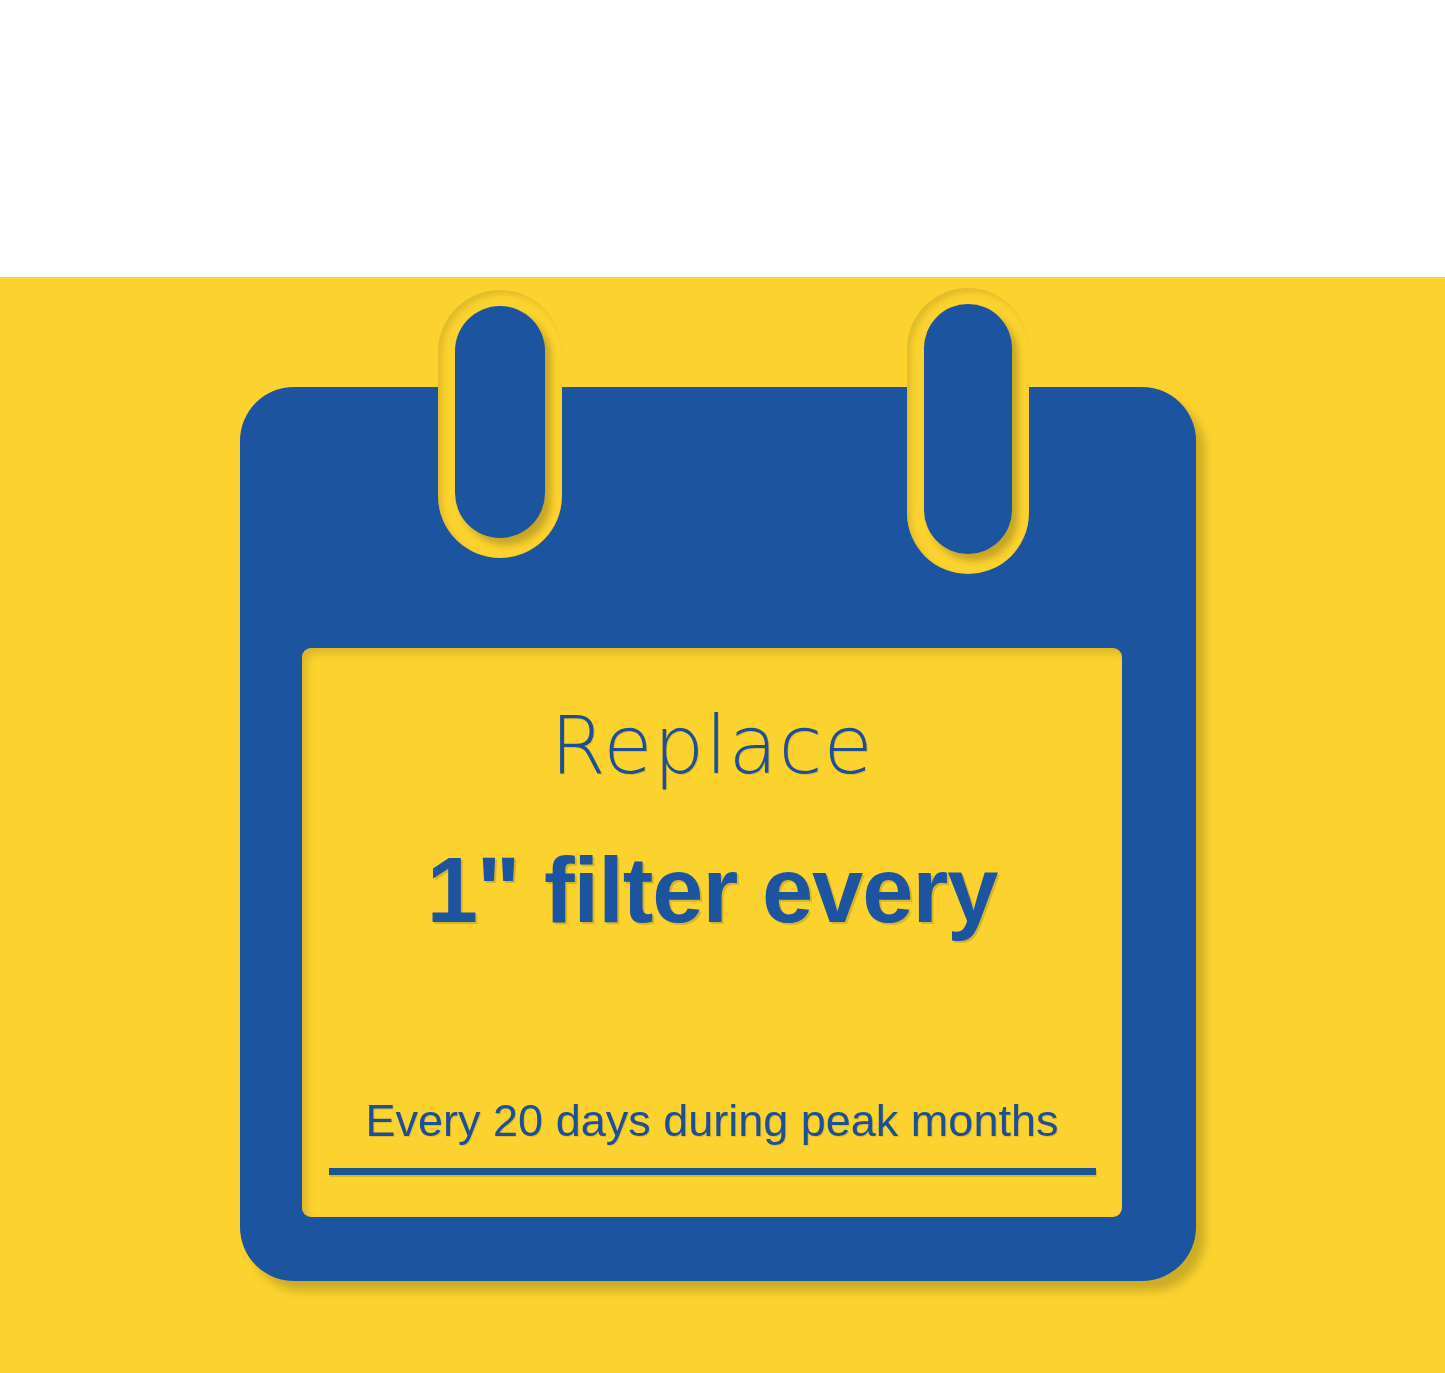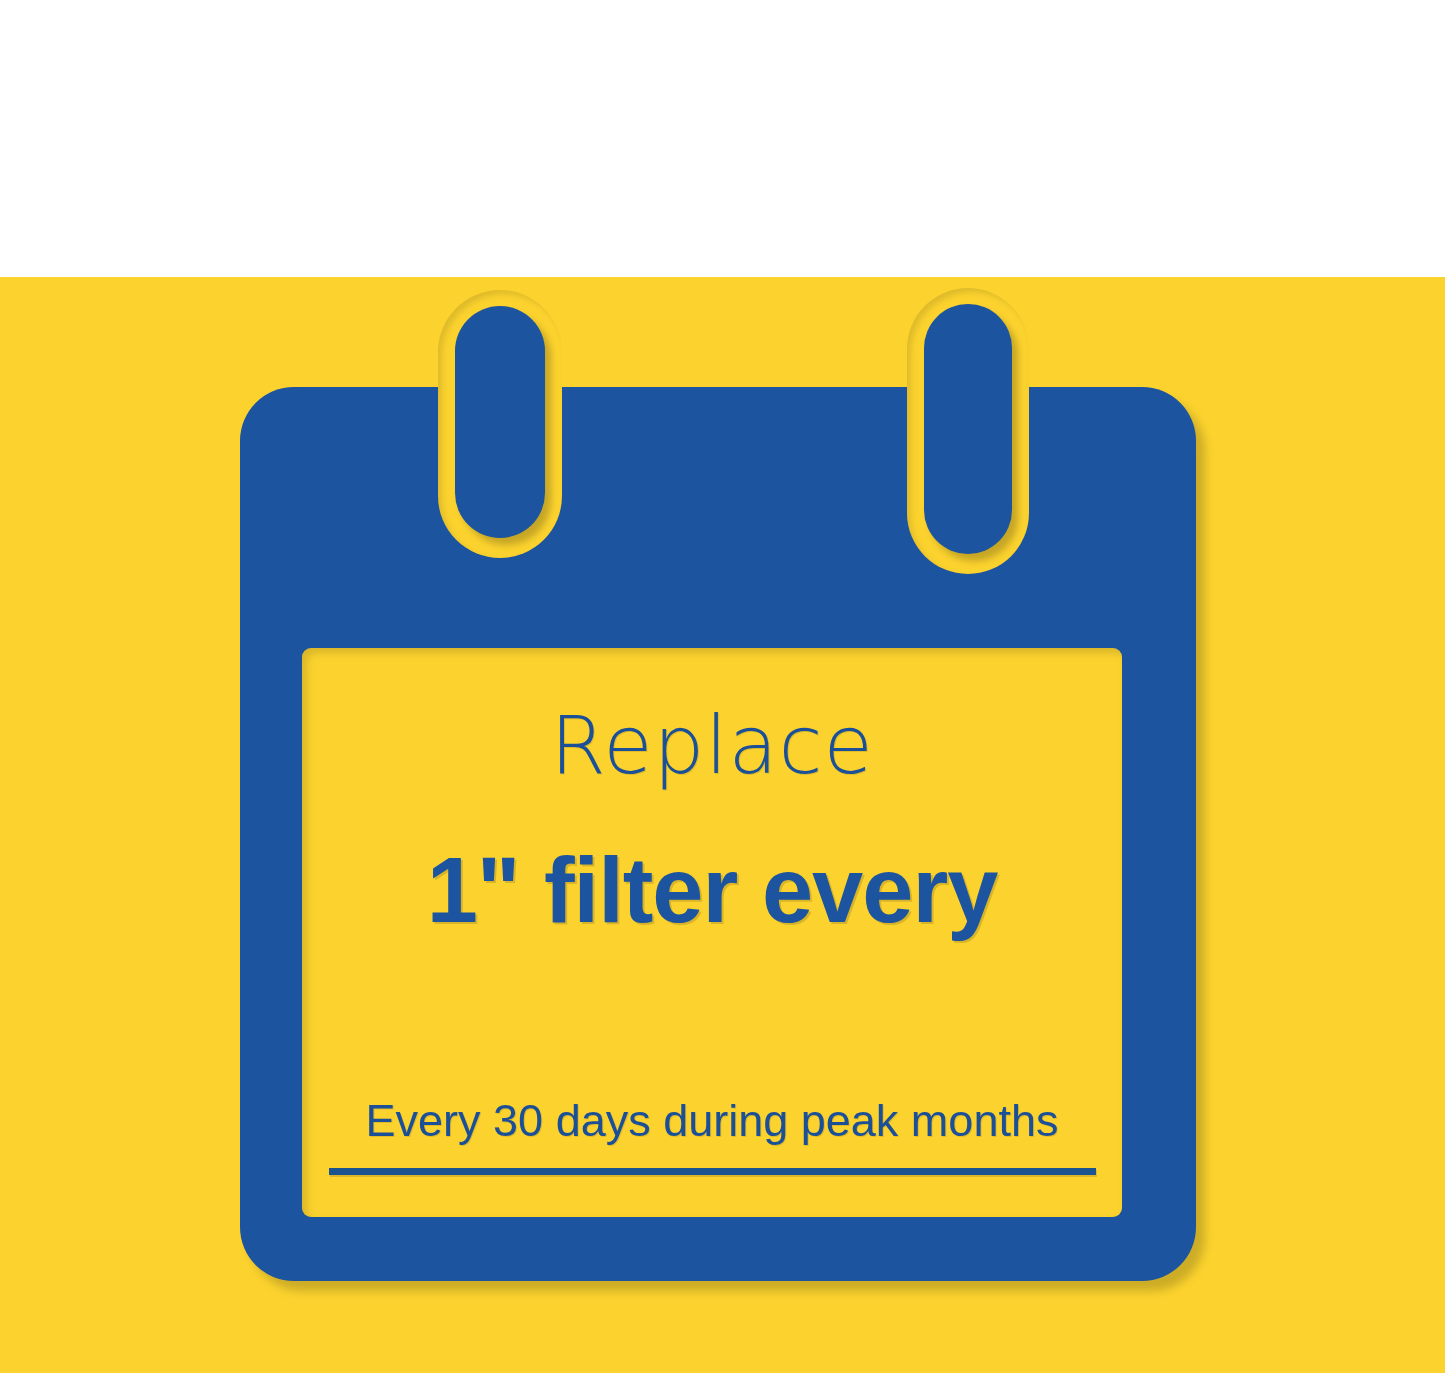--- a/index.html
+++ b/index.html
@@ -182,18 +182,18 @@
     <div id="cal-plate"></div>
 
     <div class="ring" id="ring-left"></div>
     <div class="ring" id="ring-right"></div>
 
     <div id="cal-page"></div>
 
     <div id="cal-content">
       <div id="line-replace">Replace</div>
       <div id="line-main1">1" filter every</div>
-      <div id="line-note">Every 30 days during peak months</div>
+      <div id="line-note">Every 20 days during peak months</div>
       <div id="note-rule"></div>
     </div>
 
   </div>
 </div>
 
 </body></html>

